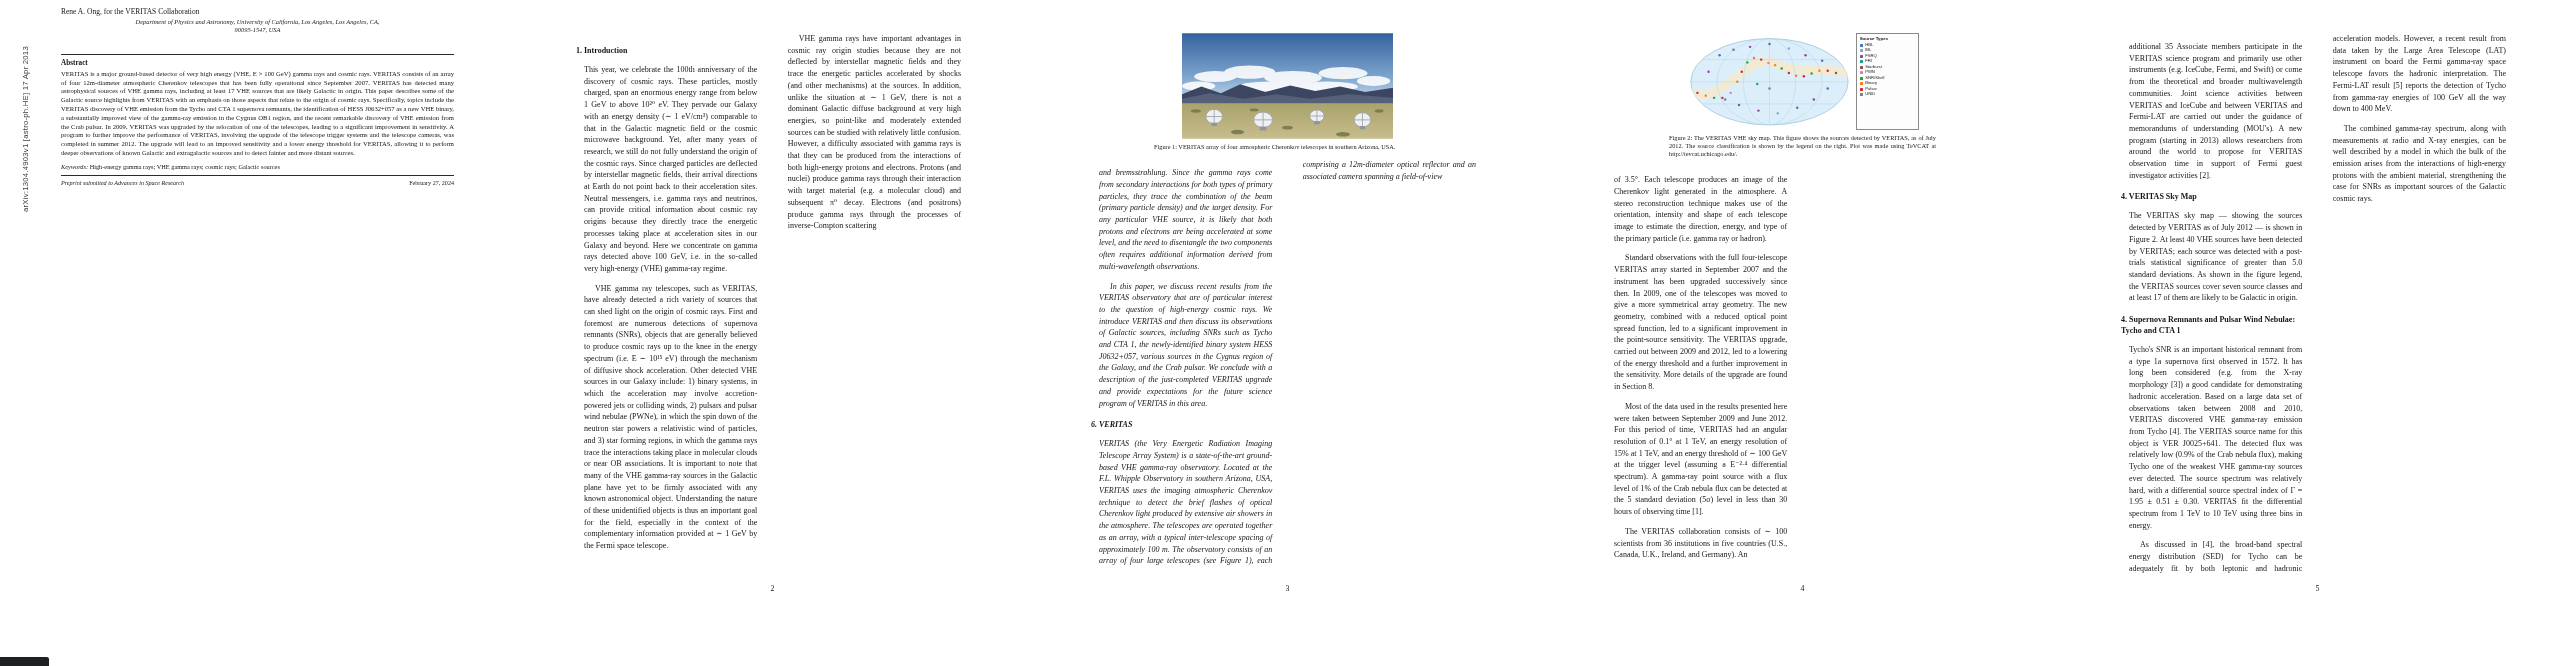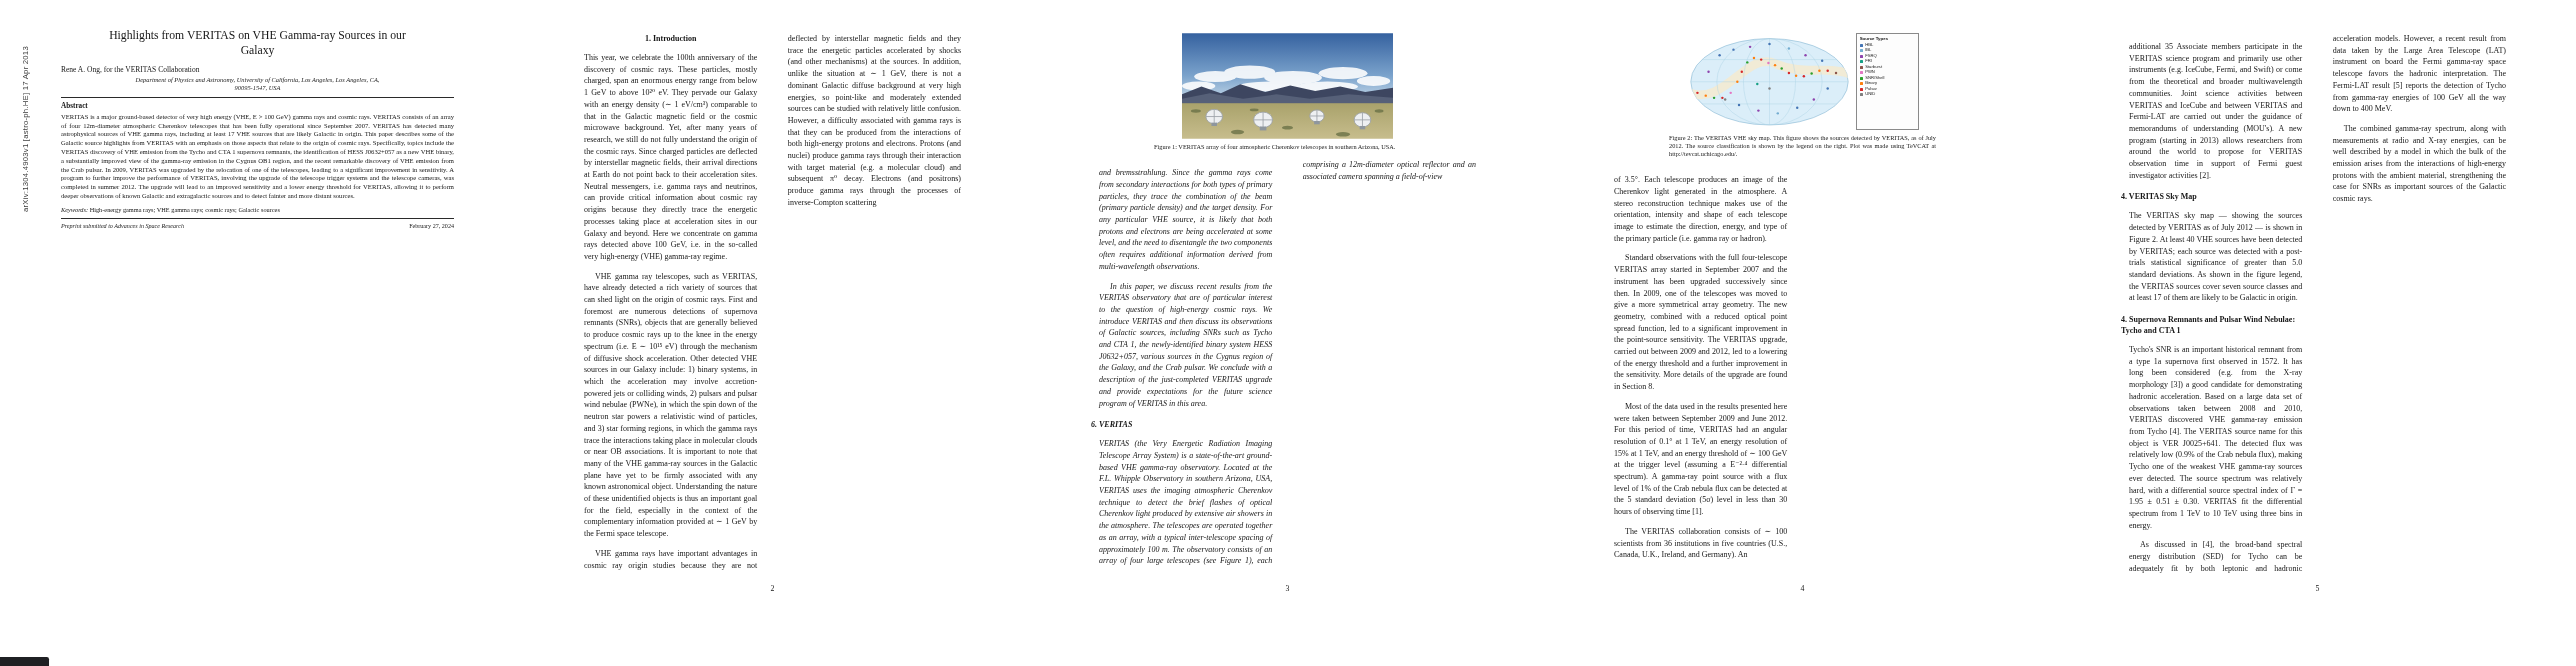--- a/index.html
+++ b/index.html
@@ -12,37 +12,37 @@
   .arxiv-stamp{position:absolute;left:21px;top:51px;height:161px;
       writing-mode:vertical-rl;transform:rotate(180deg);
       font-family:"Liberation Sans","DejaVu Sans",sans-serif;
       font-size:7.8px;letter-spacing:0.2px;color:#3c3c3c;white-space:nowrap;}
   .p1-content{position:absolute;left:61px;right:61px;top:0;}
   .paper-title{margin:29px auto 0;max-width:311px;text-align:center;
       font-size:11.7px;line-height:14.5px;font-weight:normal;}
   .author-line{margin-top:6.7px;font-size:7.5px;}
   .affiliation-line{margin:2.8px auto 0;max-width:261px;text-align:center;
       font-style:italic;font-size:6.4px;line-height:7.8px;color:#222;}
-  .abstract-block{margin-top:5px;}
+  .abstract-block{margin-top:20px;}
   .rule{border-top:0.6px solid #2a2a2a;height:0;}
   .abstract-heading{font-weight:bold;font-size:7.2px;margin:3.9px 0 2.8px;}
   .abstract-text{margin:0;font-size:6.6px;line-height:8.8px;text-align:justify;}
   .keywords-line{margin:5px 0 4.4px;font-size:6.3px;line-height:7.8px;text-align:justify;}
   .kw-label{font-style:italic;}
   .p1-footer{display:flex;justify-content:space-between;margin-top:3.9px;
       font-size:6.1px;color:#222;}
   .p1-footer .left{font-style:italic;}
 
   
   .body-area{position:absolute;left:61px;right:61px;top:33px;}
   .twocol{column-count:2;column-gap:14.5px;column-fill:auto;}
   .h975{height:542px;} .h735{height:408px;font-style:italic;} .h730{height:406px;}
   .sec-heading{font-weight:bold;font-size:8px;line-height:11px;
       margin:10px 0 5.6px;break-inside:avoid;}
-  .sec-heading.first{margin-top:0;text-align:center;}
+  .sec-heading.first{margin-top:12px;}
   .para{margin:8px;font-size:8px;line-height:11.7px;text-align:justify;text-indent:11px;}
   .para.noindent{text-indent:0;}
   .pageno{position:absolute;left:0;right:0;top:584px;text-align:center;font-size:7.8px;color:#161616;}
 
   
   .fig{margin:0 auto 7.8px;text-align:center;break-inside:avoid;}
   .fig-photo{display:block;margin:0 auto;}
   .fig-caption{margin:4.4px auto 0;max-width:267px;font-size:6.3px;line-height:8px;
       text-align:justify;color:#1a1a1a;}
   .fig2-wrap{display:flex;justify-content:center;align-items:stretch;gap:3.3px;}
@@ -58,21 +58,20 @@
       background:#1f2023;border-top-right-radius:2.2px;}
 </style>
 </head>
 <body>
 
 <div class="canvas">
 
   <div class="page">
     <div class="arxiv-stamp">arXiv:1304.4903v1  [astro-ph.HE]  17 Apr 2013</div>
     <div class="p1-content">
-      <h1 class="paper-title">Highlights from VERITAS on VHE Gamma-ray Sources in our Galaxy</h1>
       <div class="author-line">Rene A. Ong, for the VERITAS Collaboration</div>
       <div class="affiliation-line">Department of Physics and Astronomy, University of California, Los Angeles, Los Angeles, CA, 90095-1547, USA</div>
       <div class="abstract-block">
         <div class="rule"></div>
         <div class="abstract-heading">Abstract</div>
         <p class="abstract-text">VERITAS is a major ground-based detector of very high energy (VHE, E &gt; 100 GeV) gamma rays and cosmic rays. VERITAS consists of an array of four 12m-diameter atmospheric Cherenkov telescopes that has been fully operational since September 2007. VERITAS has detected many astrophysical sources of VHE gamma rays, including at least 17 VHE sources that are likely Galactic in origin. This paper describes some of the Galactic source highlights from VERITAS with an emphasis on those aspects that relate to the origin of cosmic rays. Specifically, topics include the VERITAS discovery of VHE emission from the Tycho and CTA 1 supernova remnants, the identification of HESS J0632+057 as a new VHE binary, a substantially improved view of the gamma-ray emission in the Cygnus OB1 region, and the recent remarkable discovery of VHE emission from the Crab pulsar. In 2009, VERITAS was upgraded by the relocation of one of the telescopes, leading to a significant improvement in sensitivity. A program to further improve the performance of VERITAS, involving the upgrade of the telescope trigger systems and the telescope cameras, was completed in summer 2012. The upgrade will lead to an improved sensitivity and a lower energy threshold for VERITAS, allowing it to perform deeper observations of known Galactic and extragalactic sources and to detect fainter and more distant sources.</p>
         <p class="keywords-line"><span class="kw-label">Keywords:</span> <span>High-energy gamma rays; VHE gamma rays; cosmic rays; Galactic sources</span></p>
         <div class="rule"></div>
       </div>
       <div class="p1-footer">

